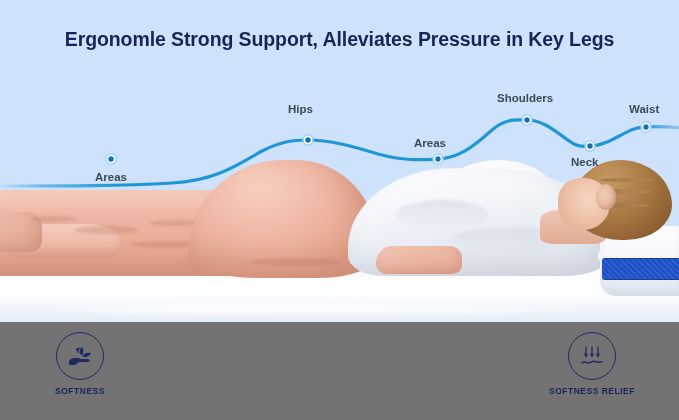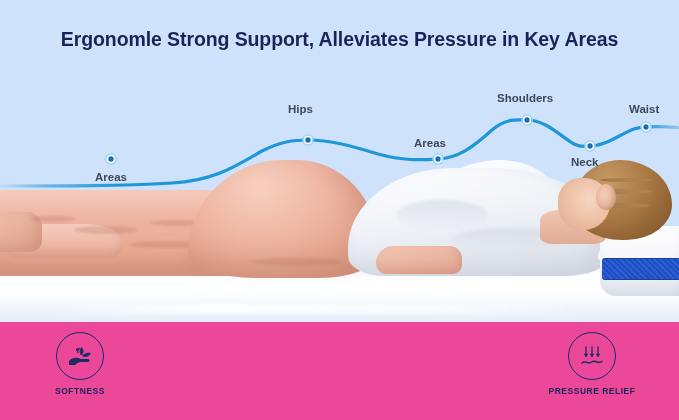--- a/index.html
+++ b/index.html
@@ -182,21 +182,21 @@
     position:absolute;
     font-size:11.5px;
     color:#3c4a58;
     white-space:nowrap;
     font-weight:700;
   }
 
   
   #features {
     position:absolute; left:0; top:322px; width:679px; height:98px;
-    background:#ec4899;
+    background:#737373;
   }
   .feature {
     position:absolute; top:10px;
     display:flex; flex-direction:column; align-items:center; gap:6px;
   }
   .feat-left  { left:26px; width:108px; }
   .feat-right { right:22px; width:130px; }
   .feat-caption {
     font-size:8.5px; font-weight:bold; letter-spacing:.5px;
     color:#1a2357; text-align:center;
@@ -205,21 +205,21 @@
     width:48px; height:48px; border-radius:50%;
     border:1.6px solid #1f2a63;
     display:flex; align-items:center; justify-content:center;
   }
 </style>
 </head>
 <body>
 
 <div id="stage">
 
-  <div id="title">Ergonomle Strong Support, Alleviates Pressure in Key Areas</div>
+  <div id="title">Ergonomle Strong Support, Alleviates Pressure in Key Legs</div>
 
   <div id="photo">
     <div id="photo-bg"></div>
 
     <div class="mattress-top"></div>
     <div class="mattress"></div>
     <div class="mattress-sheen"></div>
     <div class="sheet"></div>
 
     <div class="legs"></div>
@@ -328,18 +328,18 @@
             <line x1="9" y1="6" x2="9" y2="15"></line>
             <line x1="15" y1="6" x2="15" y2="15"></line>
             <line x1="21" y1="6" x2="21" y2="15"></line>
           </g>
           <path d="M9,16.5 L6.8,12.8 L11.2,12.8 Z" fill="#1f2a63"></path>
           <path d="M15,16.5 L12.8,12.8 L17.2,12.8 Z" fill="#1f2a63"></path>
           <path d="M21,16.5 L18.8,12.8 L23.2,12.8 Z" fill="#1f2a63"></path>
           <path d="M5,22 C8,18.6 11,24 14.5,21 C18,18 21,23.5 25,20.5" stroke="#1f2a63" stroke-width="1.5" fill="none" stroke-linecap="round"></path>
         </svg>
       </div>
-      <div class="feat-caption">PRESSURE RELIEF</div>
+      <div class="feat-caption">SOFTNESS RELIEF</div>
     </div>
 
   </div>
 
 </div>
 
 </body></html>

